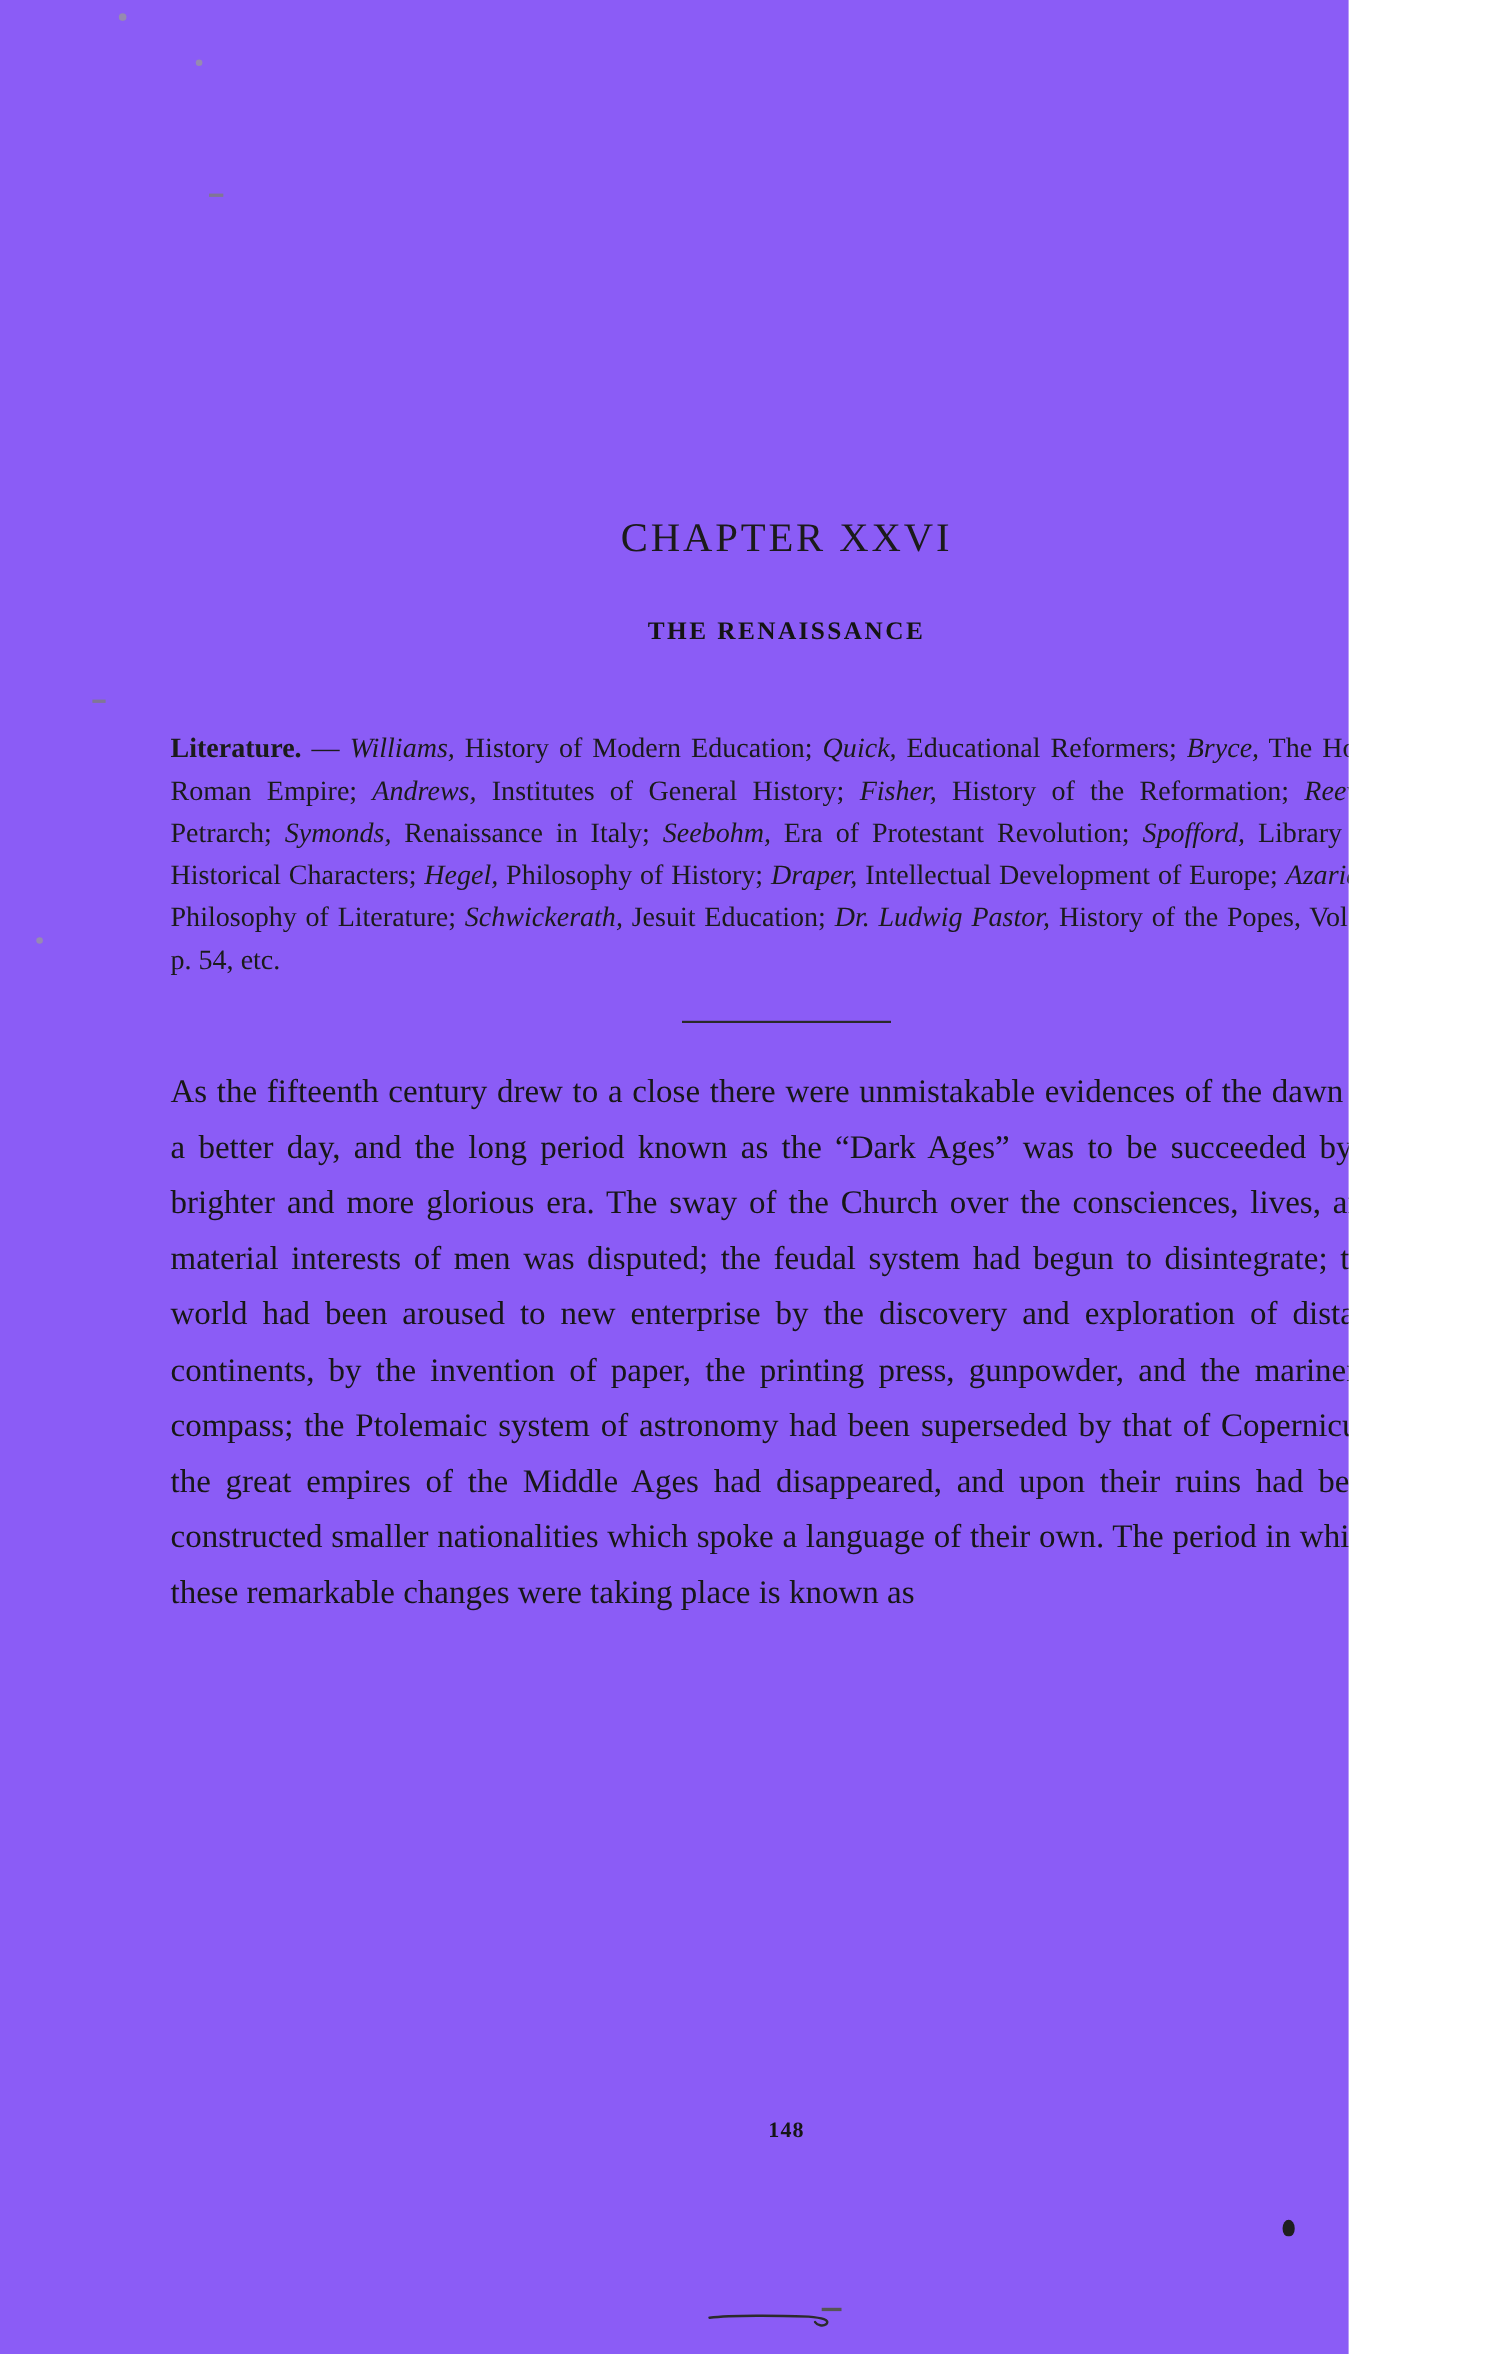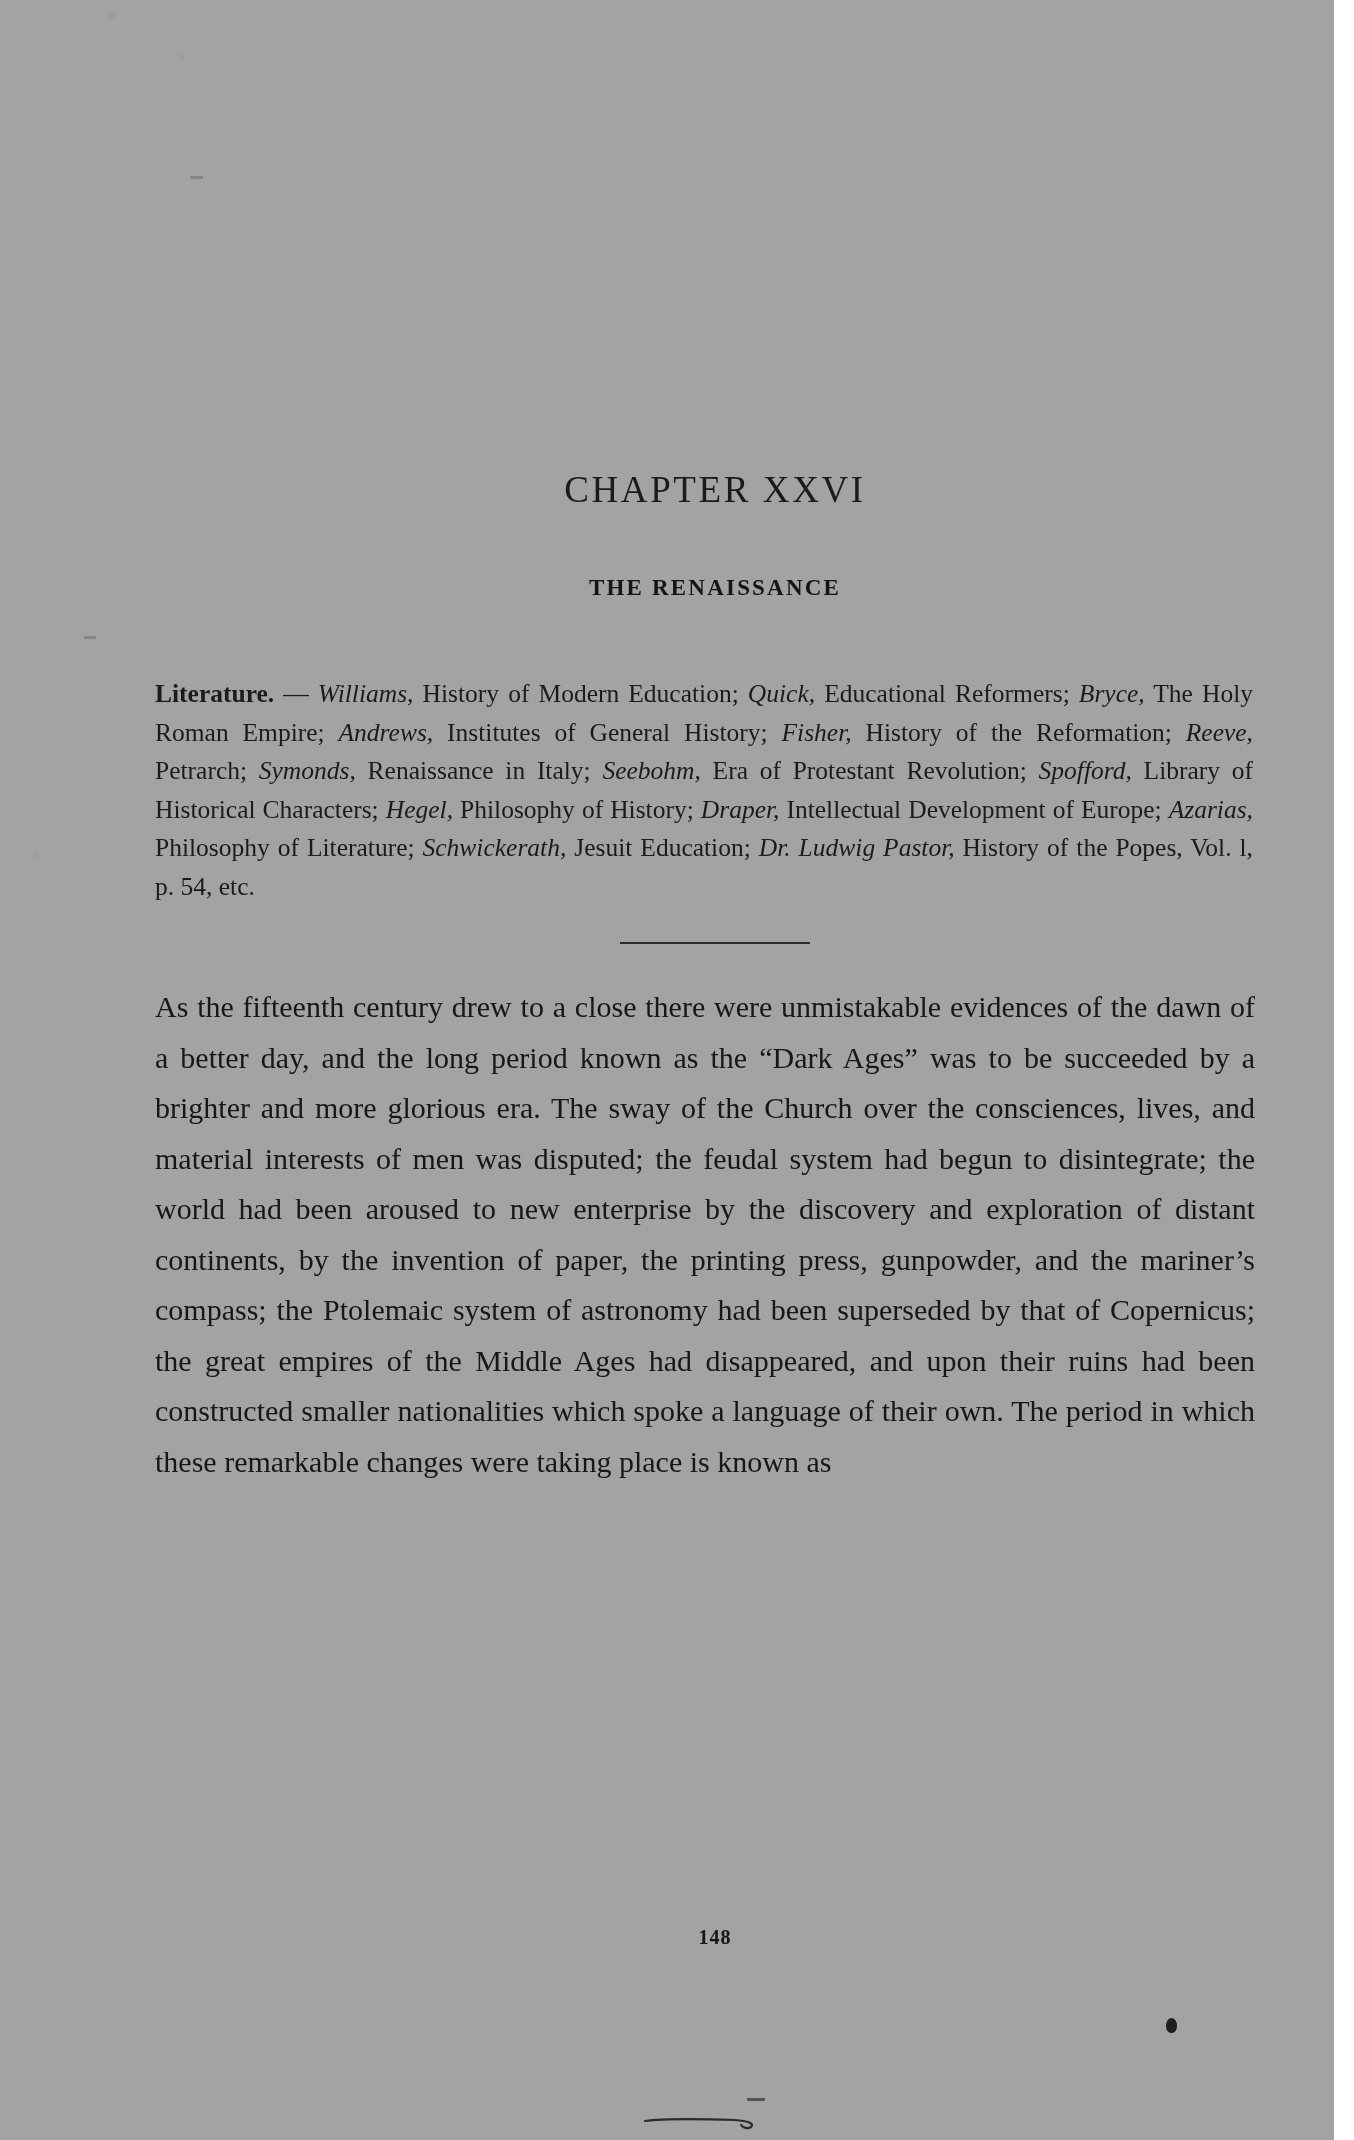--- a/index.html
+++ b/index.html
@@ -2,23 +2,23 @@
 <html><head>
 <meta charset="utf-8">
 <style>
   html, body {
     margin: 0;
     padding: 0;
     background: #ffffff;
   }
   .page {
     position: relative;
-    width: 1334px;
+    width: 1226px;
     height: 2140px;
-    background: #a3a3a3;
+    background: #8b5cf6;
     font-family: "Liberation Serif", "DejaVu Serif", serif;
     color: #181818;
     overflow: hidden;
   }
 
   
   .speck {
     position: absolute;
     background: #9a9a9a;
     border-radius: 50%;
@@ -40,21 +40,21 @@
   .chapter-title {
     margin-top: 468px;
     text-align: center;
     font-size: 37px;
     letter-spacing: 2.6px;
     font-weight: 400;
     color: #1b1b1b;
   }
 
   .chapter-subtitle {
-    margin-top: 64px;
+    margin-top: 50px;
     text-align: center;
     font-size: 23px;
     font-weight: 700;
     letter-spacing: 2.2px;
     color: #141414;
   }
 
   .literature {
     margin-top: 74px;
     width: 1098px;

